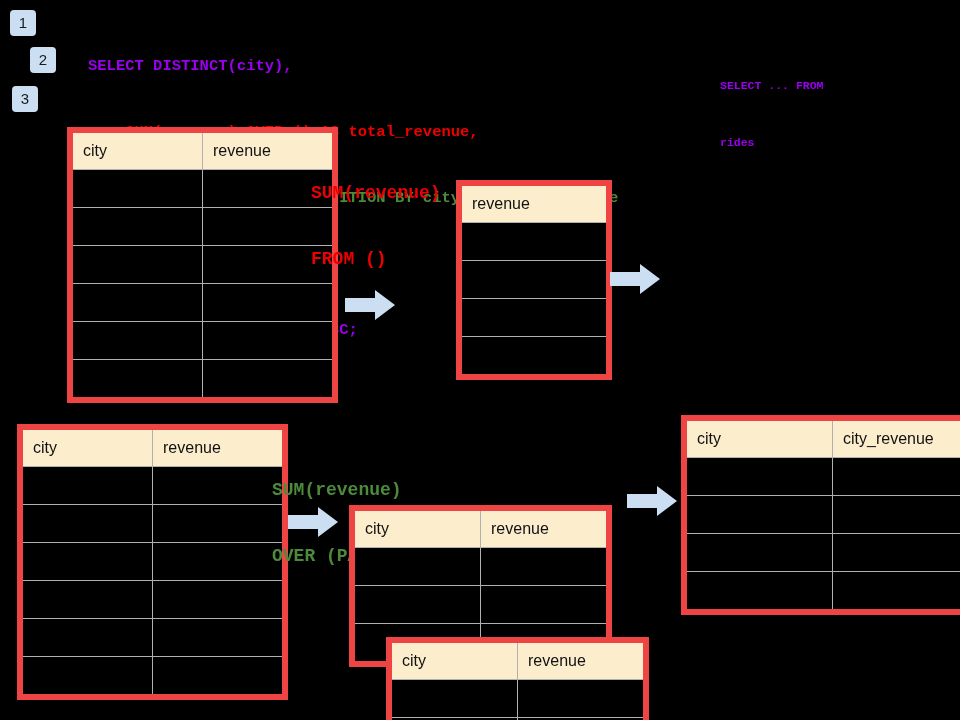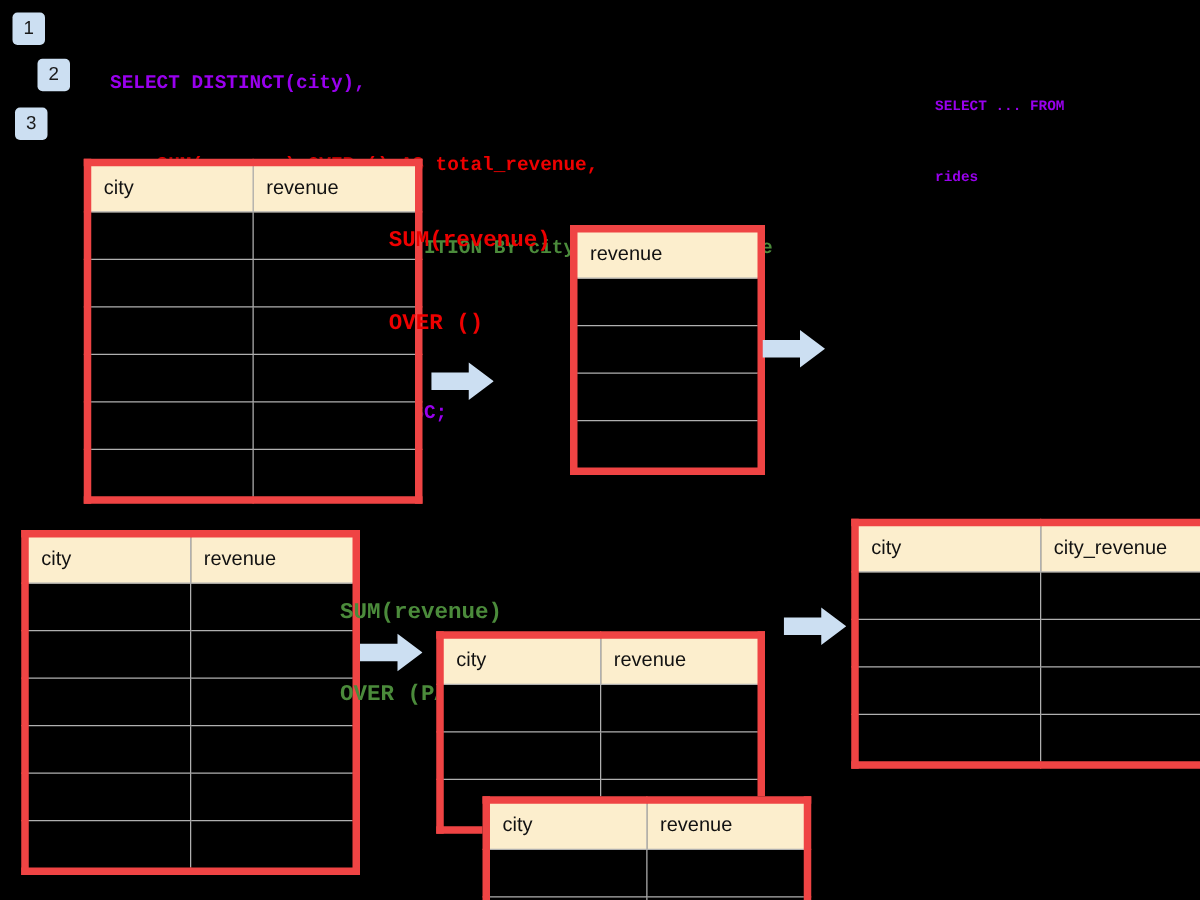--- a/index.html
+++ b/index.html
@@ -109,21 +109,21 @@
   <div class="step-badge" style="left:12px; top:86px;">3</div>
 
   <div class="sql-block" style="left:88px; top:11px;">
     <div class="sql-line c-purple">SELECT DISTINCT(city),</div>
     <div class="sql-line c-red">    SUM(revenue) OVER () AS total_revenue,</div>
     <div class="sql-line c-green">    SUM(revenue) OVER (PARTITION BY city) as city_revenue</div>
     <div class="sql-line c-purple">  FROM rides</div>
     <div class="sql-line c-purple">  ORDER by city_revenue DESC;</div>
   </div>
 
-  <div class="side-note" style="left:748px; top:38px;">
+  <div class="side-note" style="left:720px; top:38px;">
     <div>SELECT ... FROM</div>
     <div>rides</div>
   </div>
 
   <table class="tbl" style="left:67px; top:127px; width:238px;">
     <thead>
       <tr>
         <th style="width:119px;">city</th>
         <th style="width:119px;">revenue</th>
       </tr>
@@ -151,21 +151,21 @@
         </tr>
       <tr>
           <td></td>
           <td></td>
         </tr>
     </tbody>
   </table>
 
   <div class="annot red" style="left:311px; top:138px;">
     <div>SUM(revenue)</div>
-    <div>OVER ()</div>
+    <div>FROM ()</div>
   </div>
 
   <div class="arrow" style="left:345px; top:288px;">
     <svg width="50" height="34" viewBox="0 0 50 34">
       <polygon points="0,10 30,10 30,2 50,17 30,32 30,24 0,24" fill="#ccdff2"></polygon>
     </svg>
   </div>
 
   <table class="tbl" style="left:456px; top:180px; width:134px;">
     <thead>

